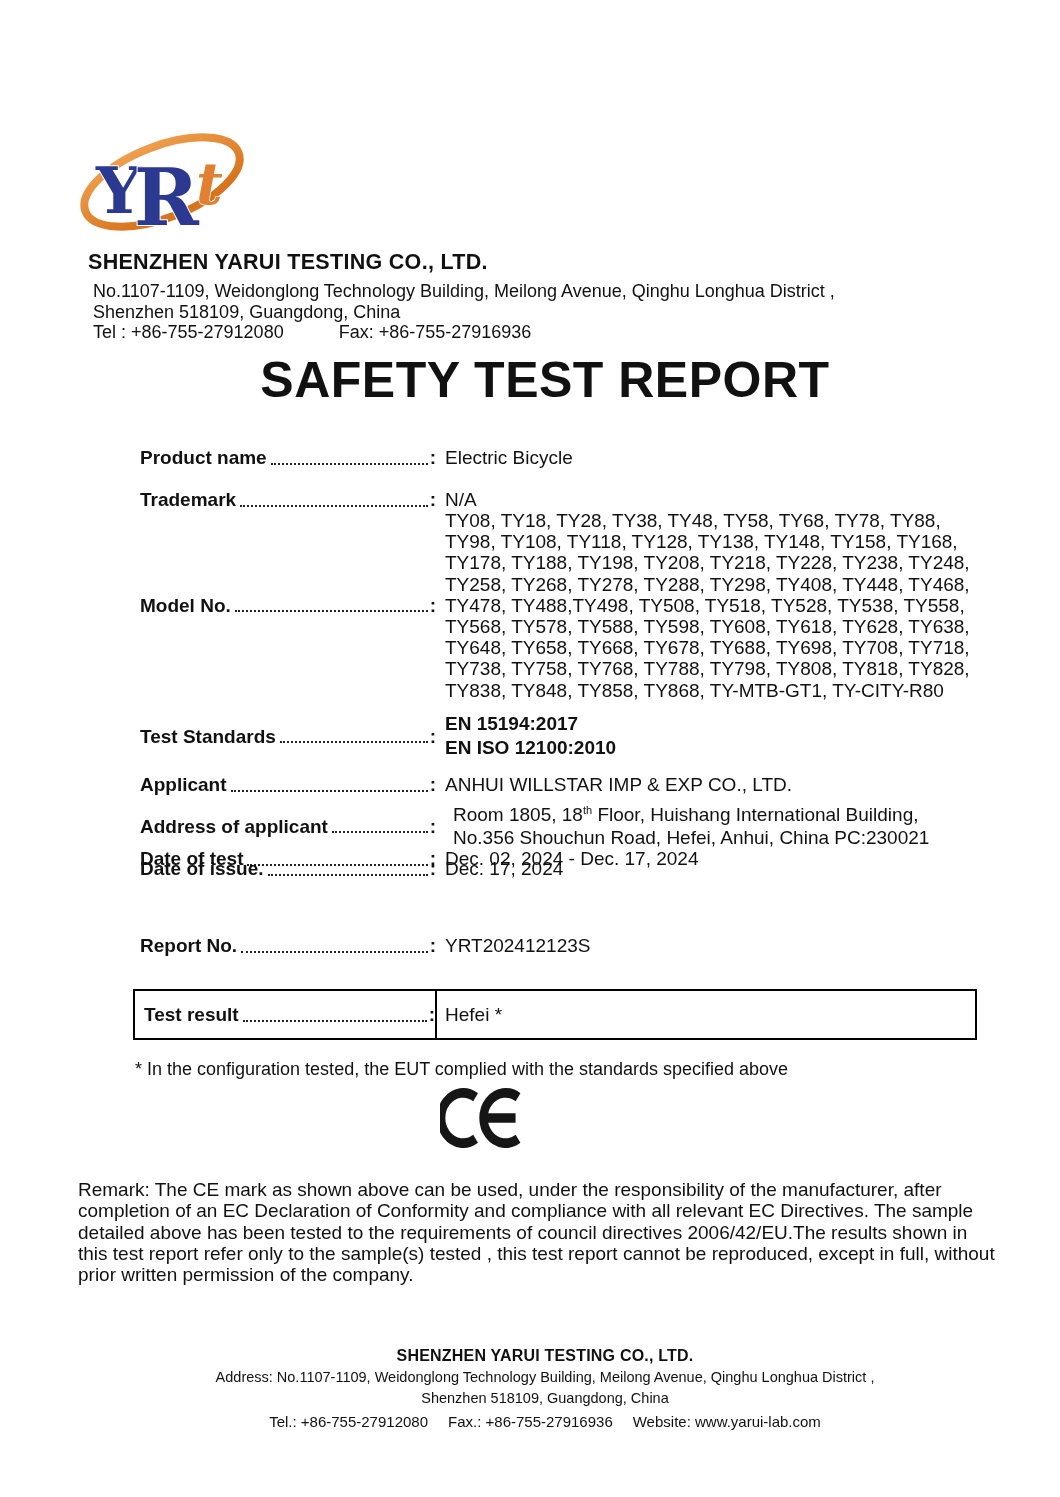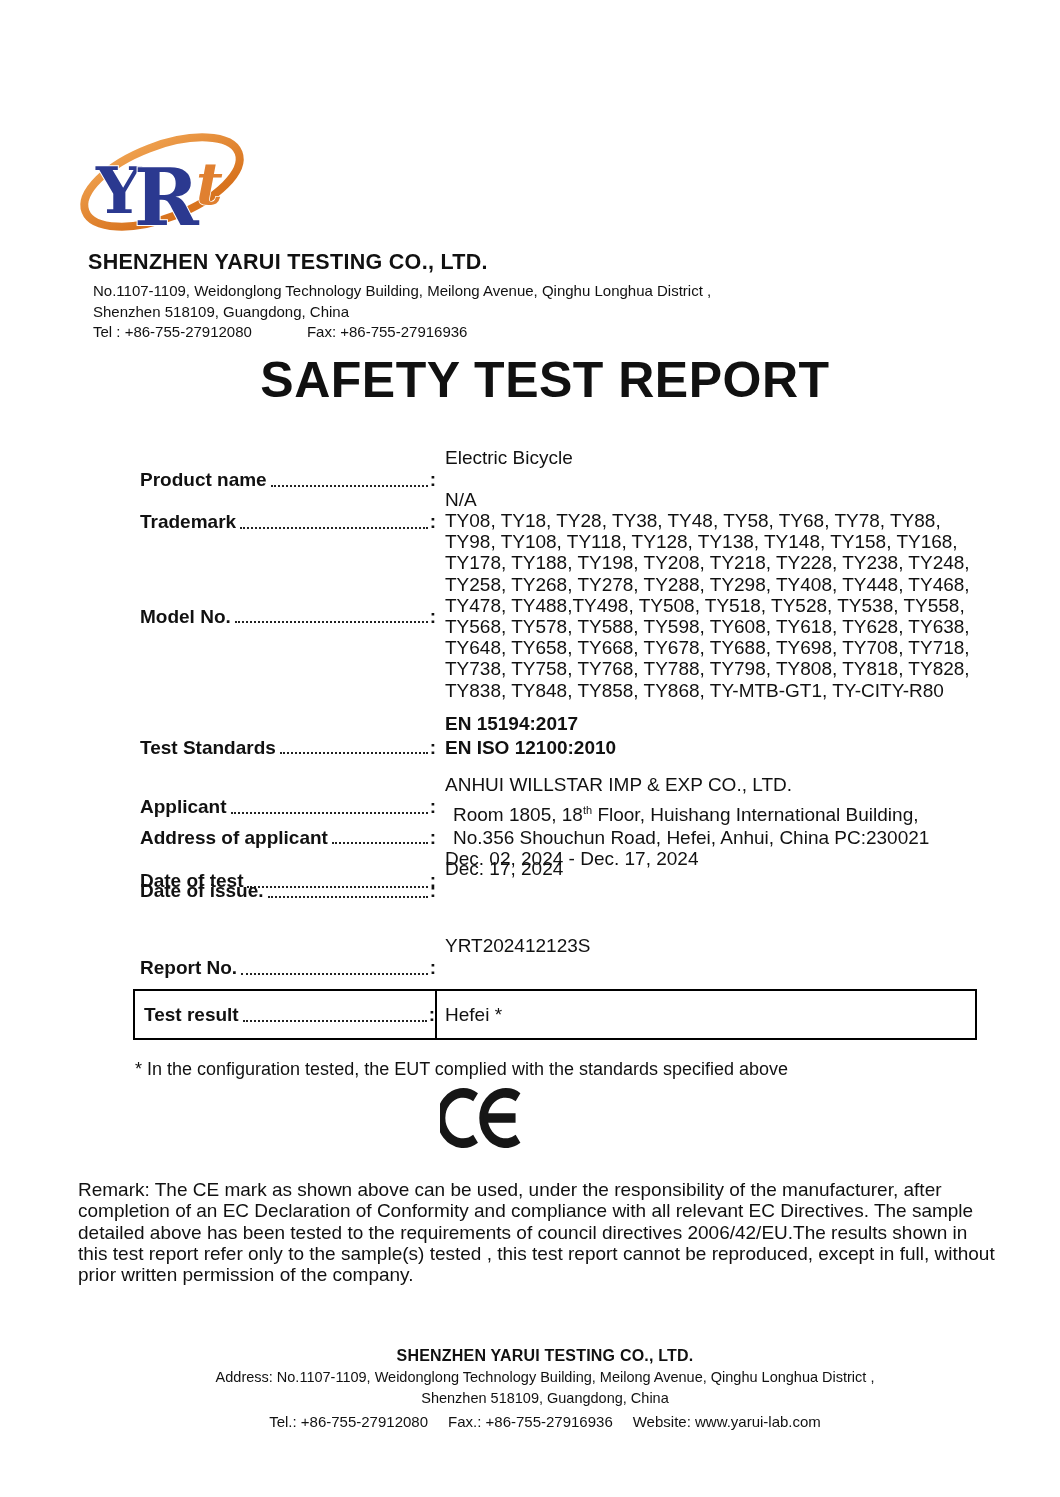--- a/index.html
+++ b/index.html
@@ -7,33 +7,33 @@
     position:relative; width:1060px; height:1497px; background:#ffffff;
     font-family:"Liberation Sans", sans-serif; color:#111; overflow:hidden;
   }
 
   
   .logo { position:absolute; left:74px; top:120px; }
 
   
   .hdr { position:absolute; left:88px; top:250px; }
   .hdr-company { font-size:21.5px; font-weight:bold; letter-spacing:0.3px; white-space:nowrap; }
-  .hdr-lines { margin-left:5px; margin-top:6px; font-size:15px; line-height:20.5px; }
+  .hdr-lines { margin-left:5px; margin-top:6px; font-size:18px; line-height:20.5px; }
   .hdr-lines div { white-space:nowrap; }
   .hdr-tel { margin-right:55px; }
 
   
   .title {
     position:absolute; top:351px; left:0; width:1090px; text-align:center;
     font-size:50px; font-weight:bold; letter-spacing:0.5px; white-space:nowrap;
   }
 
   
   .frow { position:absolute; left:140px; width:832px; display:flex; font-size:19px; line-height:21px; }
-  .flabel { width:296px; flex:none; display:flex;margin-top:22px; }
+  .flabel { width:296px; flex:none; display:flex; }
   .ltext { font-weight:bold; white-space:nowrap; }
   .dots { flex:1; height:0; align-self:flex-end; margin:0 2px 3.5px 4px; border-bottom:2.2px dotted #222; }
   .colon { font-weight:bold; }
   .fvalue { flex:1; padding-left:9px; }
   .center { align-items:center; }
   .vline { white-space:nowrap; }
   .model .vline { line-height:21.2px; }
   .vbold .vline { font-weight:bold; line-height:24px; }
   .addr .vline { line-height:23px;margin-left:8px; }
   sup { font-size:11px; line-height:0; }

